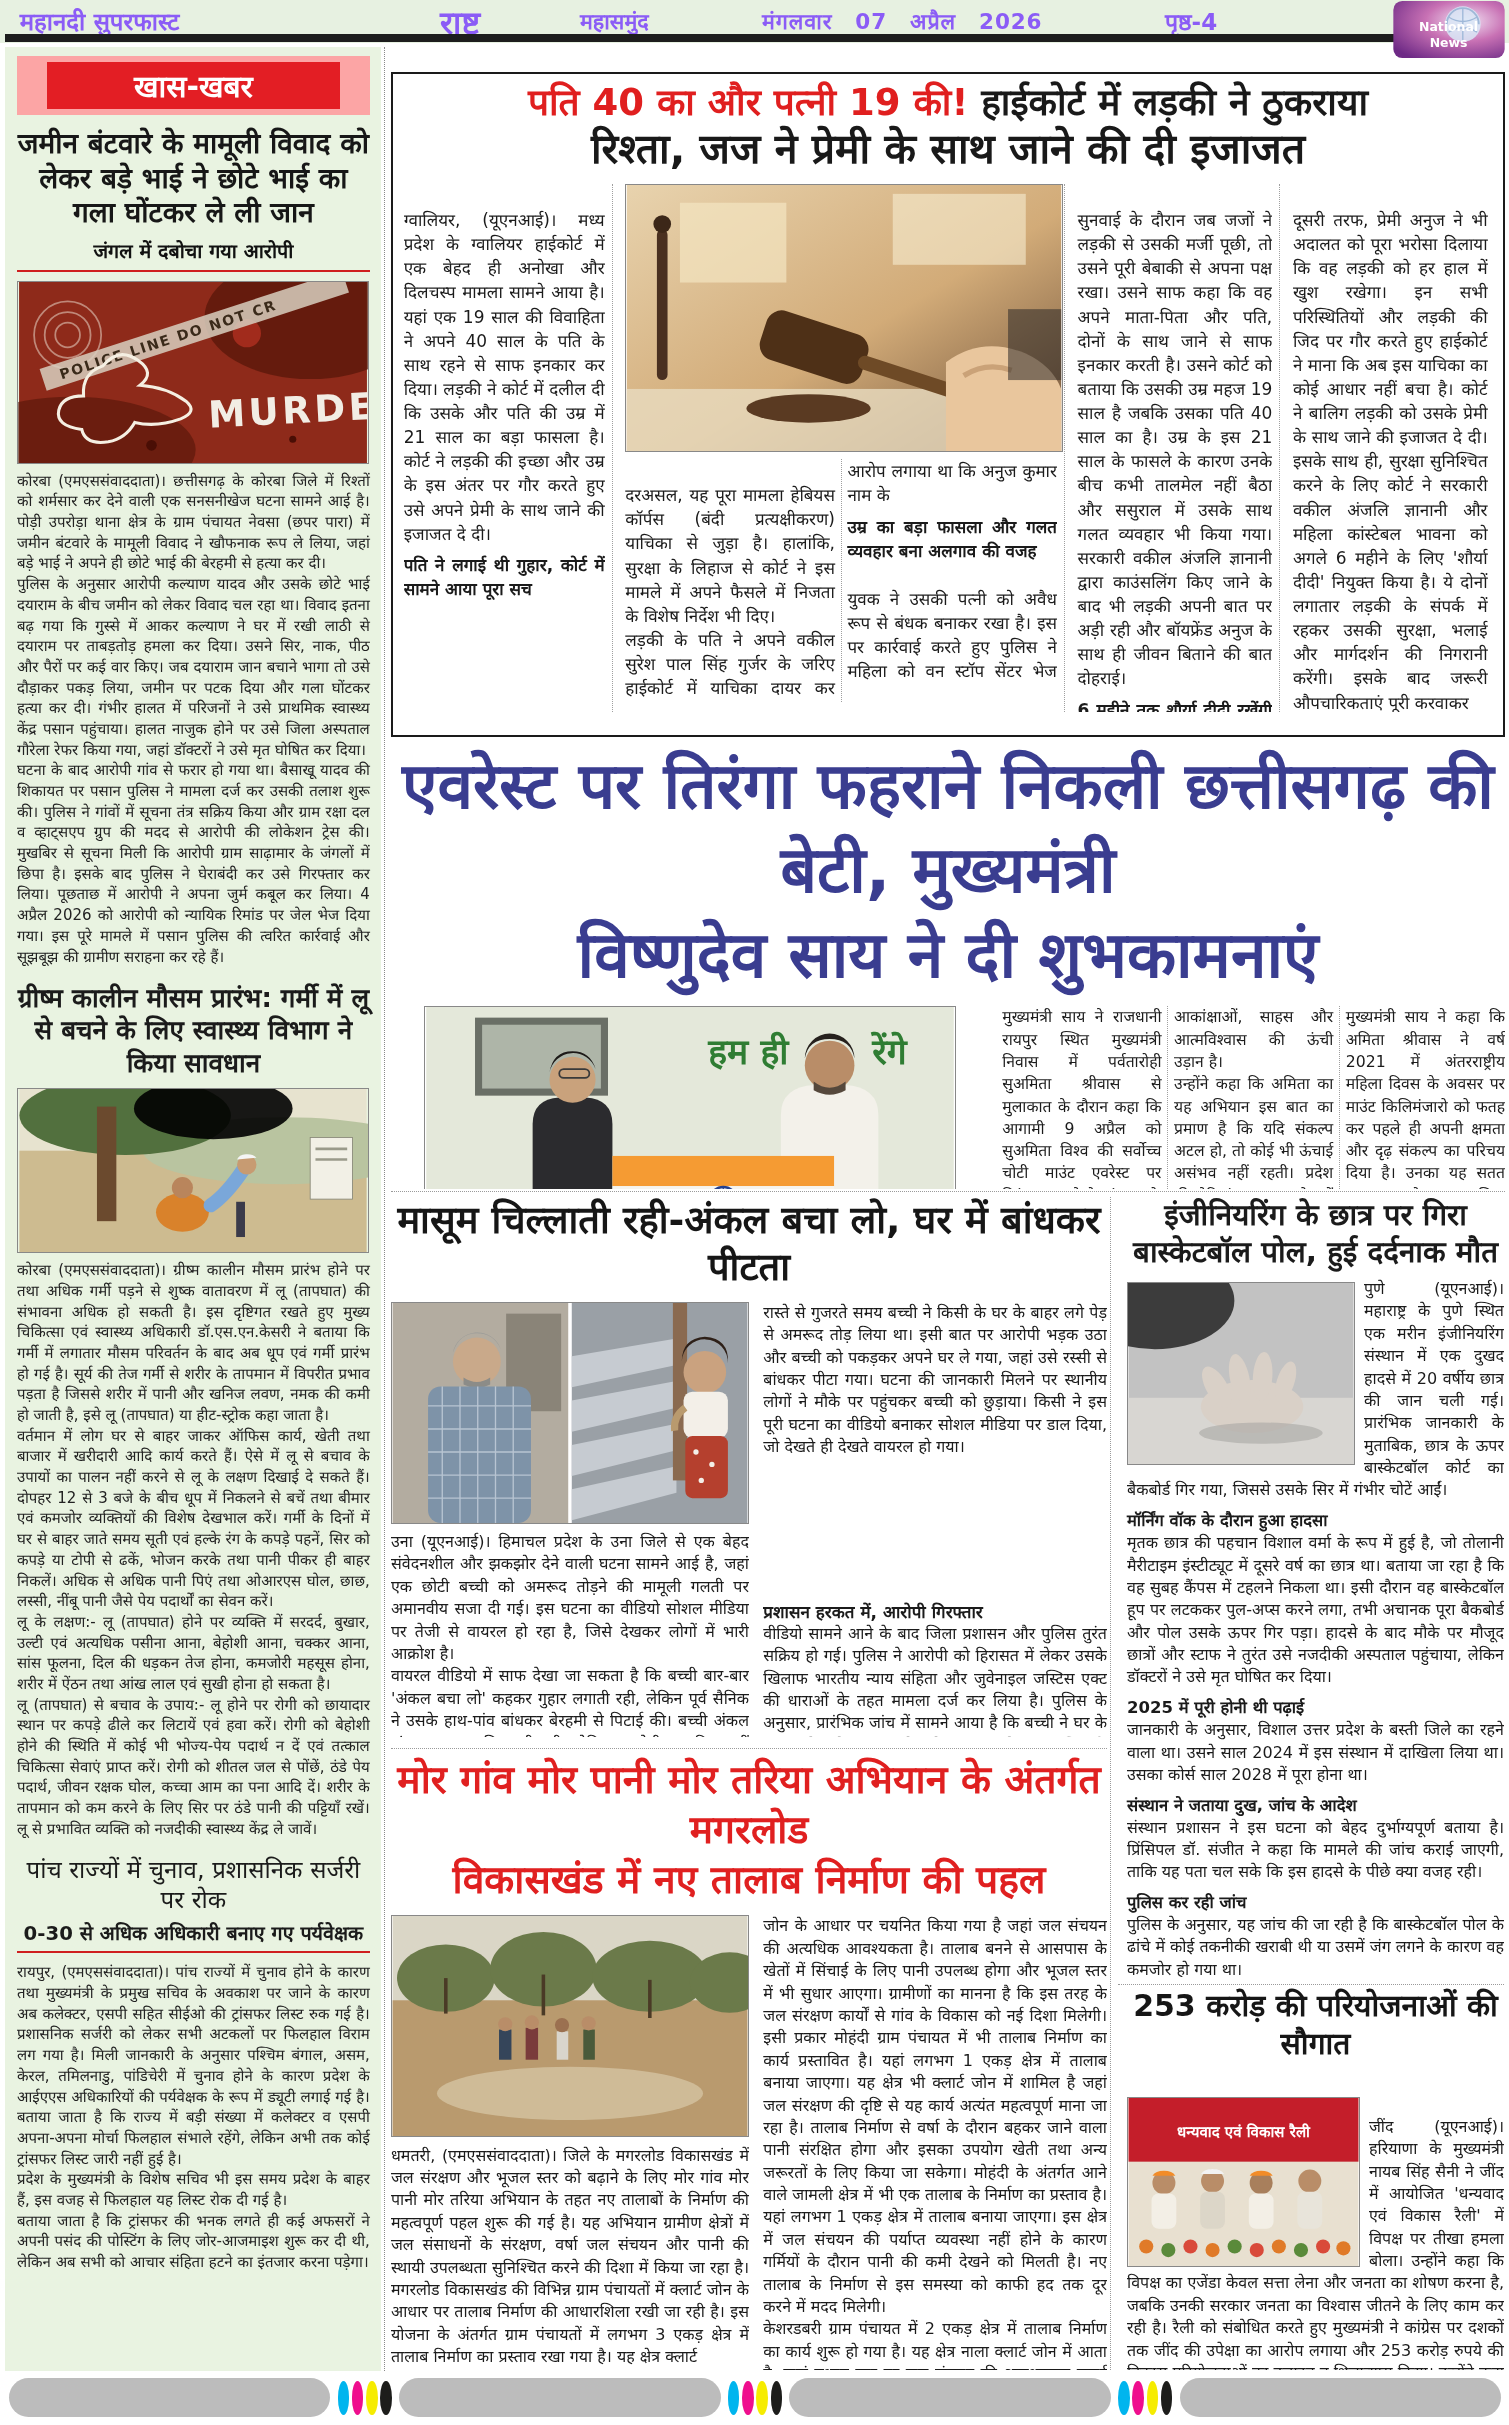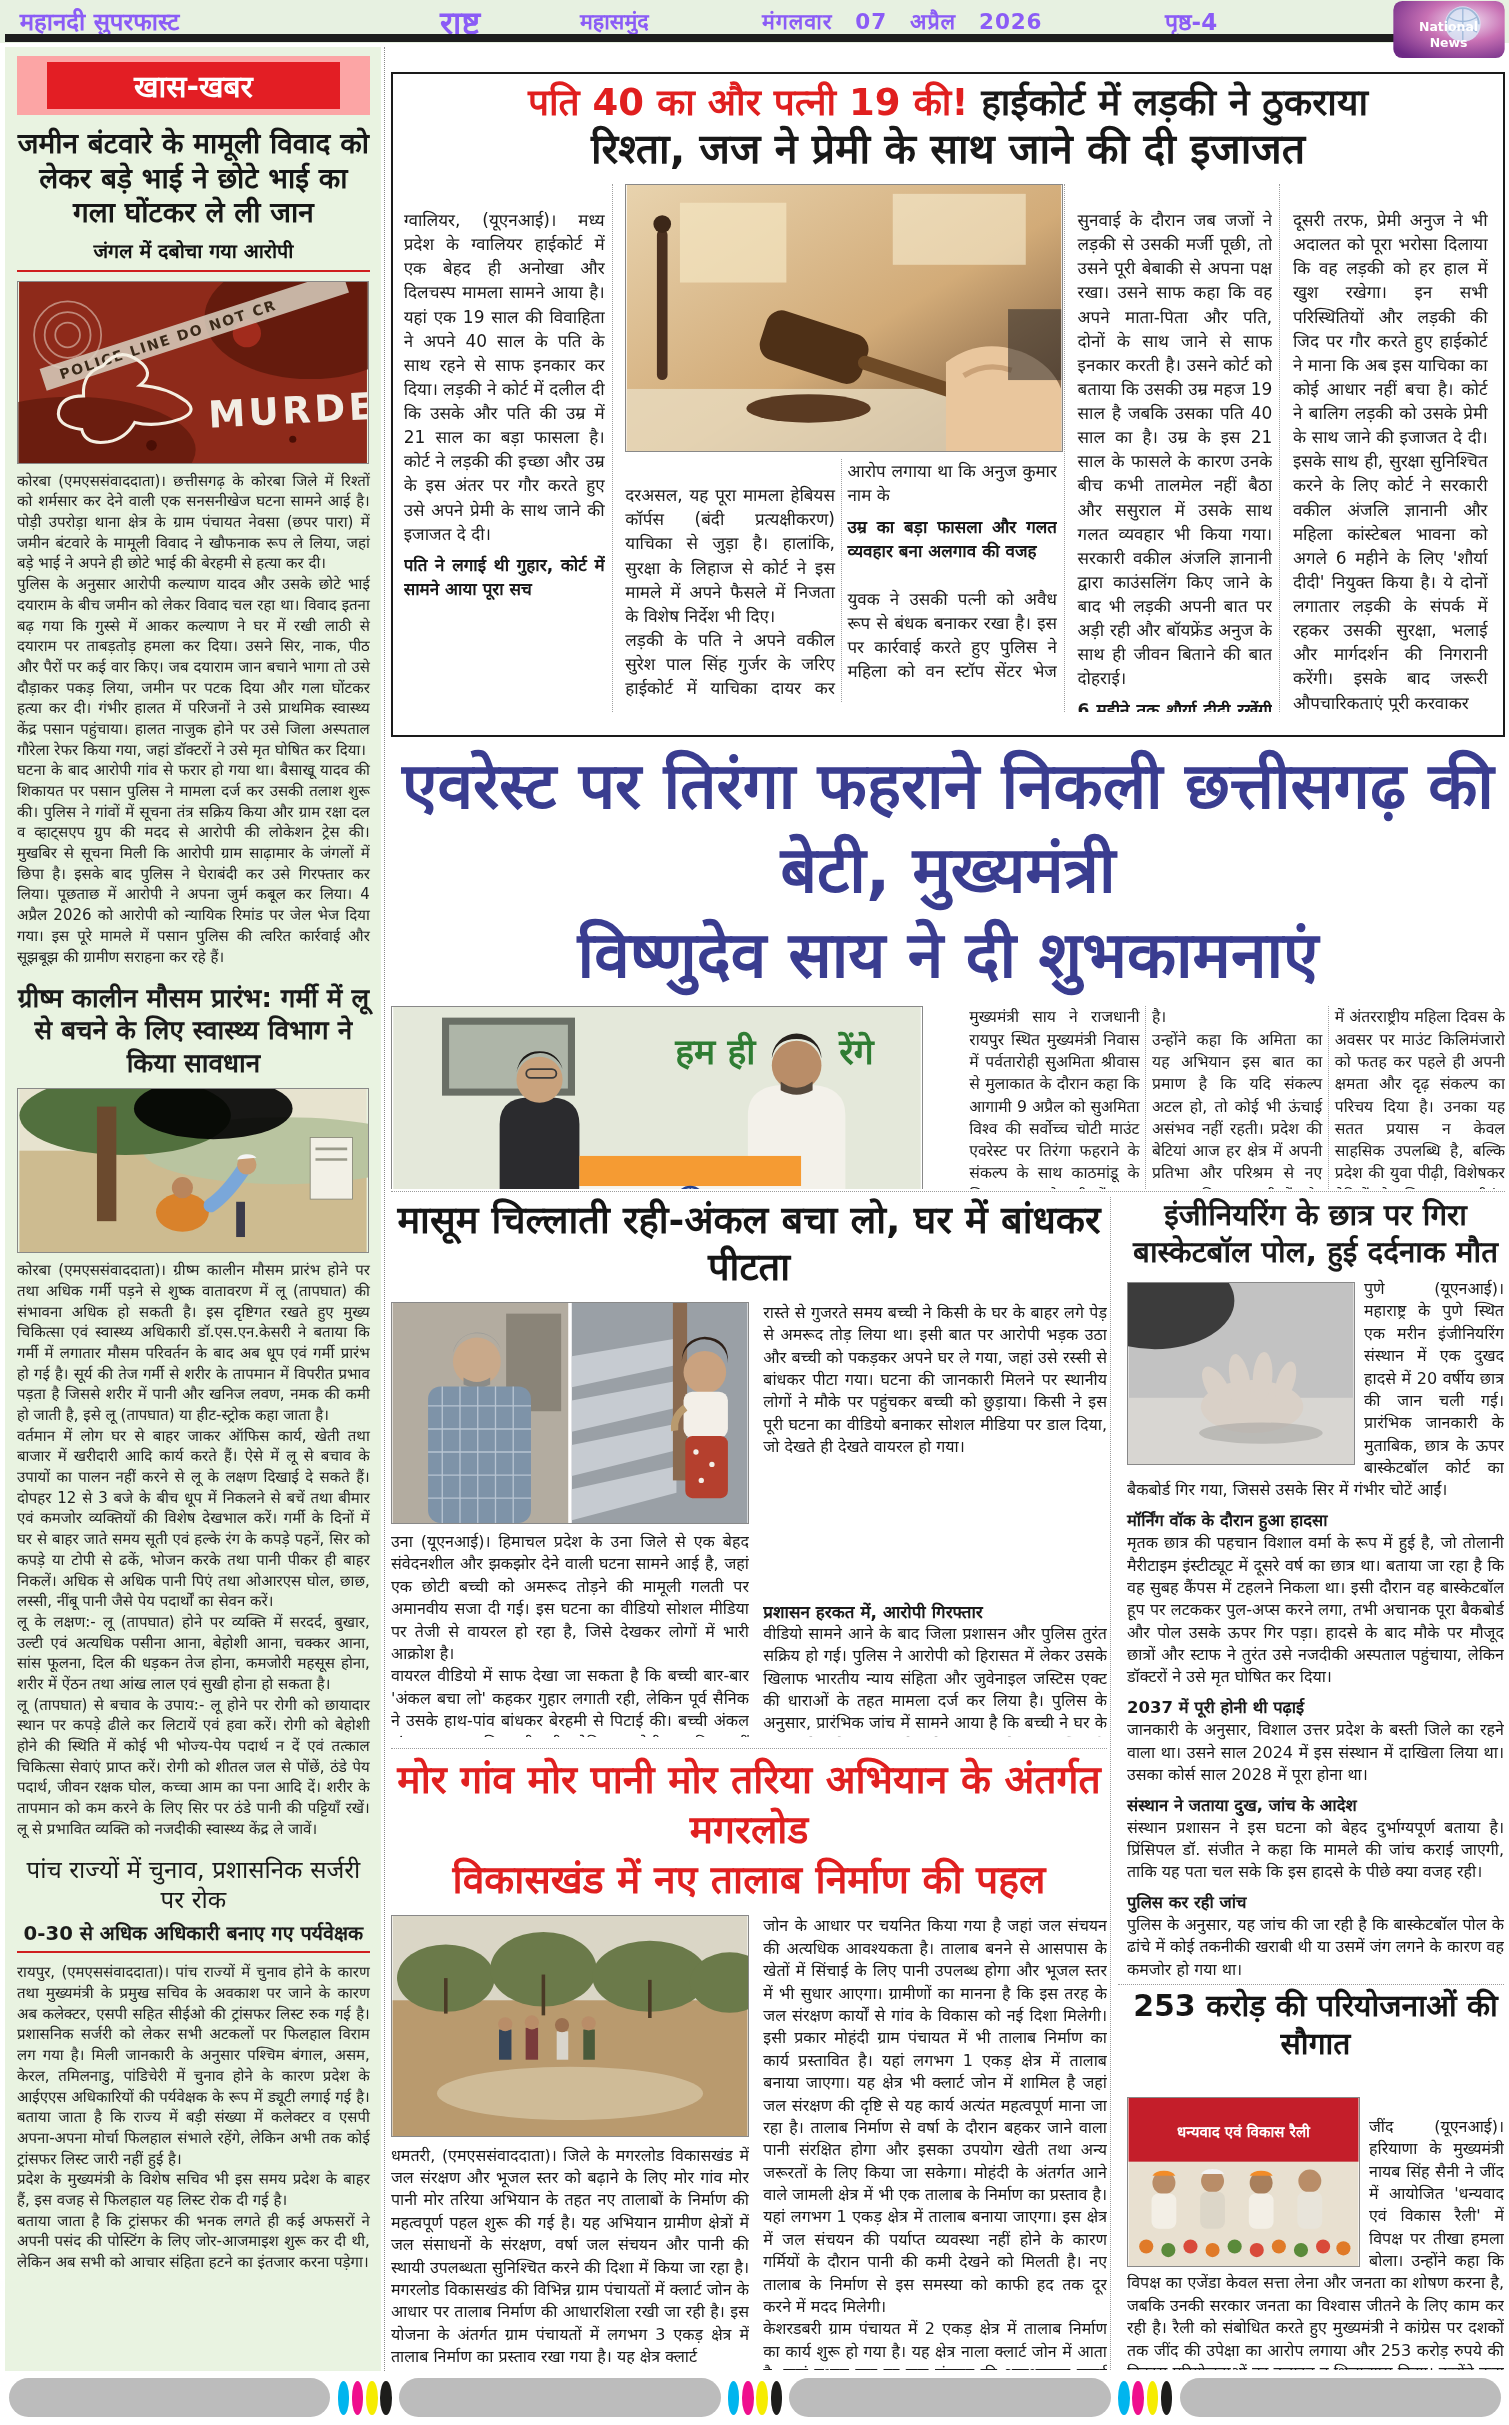--- a/index.html
+++ b/index.html
@@ -51,21 +51,21 @@
   .lead-col { font-size:17px; line-height:1.42; text-align:justify; white-space:pre-line; overflow:hidden; }
   .lead-grid > div + div { border-left:0.9px dotted #9f9f9f; padding-left:12.5px; margin-left:-7.2px; }
   .lead-sub { font-weight:bold; margin-top:7.2px; white-space:pre-line; }
   .mid-cols { columns:2; column-gap:12.5px; column-rule:0.9px dotted #9f9f9f; font-size:17px; line-height:1.42; text-align:justify; white-space:pre-line; height:243px; overflow:hidden; margin-top:7.2px; }
   .photo-frame { display:block; border:0.9px solid #888; }
 
   
   .ev-sec { position:absolute; left:391px; top:744px; width:1114px; height:445px; overflow:hidden; }
   .ev-head { color:#3a3d90; font-weight:bold; text-align:center; font-size:64px; line-height:1.32; }
   .ev-row { display:flex; gap:14.3px; margin-top:9px; }
-  .ev-photo-block { width:564px; flex:none; }
+  .ev-photo-block { width:564px; flex:none;margin-left:33px; }
   .ev-caption { font-size:17px; line-height:1.3; text-align:justify; margin-top:5.4px; }
   .ev-cols { flex:1; columns:3; column-gap:12.5px; column-rule:0.9px dotted #9f9f9f; font-size:15.7px; line-height:1.42; text-align:justify; white-space:pre-line; height:309px; overflow:hidden; }
 
   
   .ms-sec { position:absolute; left:391px; top:1197px; width:716px; height:546px; overflow:hidden; }
   .ms-head { font-size:38px; font-weight:bold; text-align:center; line-height:1.24; color:#161616; }
   .ms-grid { display:grid; grid-template-columns:358px 1fr; column-gap:14.3px; margin-top:10.7px; height:435px; }
   .ms-left { display:flex; flex-direction:column; overflow:hidden; }
   .ms-intro { font-size:16px; line-height:1.4; text-align:justify; white-space:pre-line; flex:1 1 0; overflow:hidden; margin-top:7.2px; }
   .ms-sub { font-weight:bold; font-size:17px; margin-top:5.4px; }
@@ -376,21 +376,21 @@
           <ellipse cx="100" cy="118" rx="12" ry="26" transform="rotate(-30 100 118)"></ellipse>
           <ellipse cx="126" cy="108" rx="11" ry="28" transform="rotate(-12 126 108)"></ellipse>
           <ellipse cx="152" cy="106" rx="11" ry="28" transform="rotate(4 152 106)"></ellipse>
           <ellipse cx="178" cy="112" rx="10" ry="24" transform="rotate(18 178 112)"></ellipse>
         </g>
         <ellipse cx="150" cy="170" rx="70" ry="12" fill="#a9a7a3" opacity="0.6"></ellipse>
       </svg>
       <span class="bk-p">पुणे (यूएनआई)। महाराष्ट्र के पुणे स्थित एक मरीन इंजीनियरिंग संस्थान में एक दुखद हादसे में 20 वर्षीय छात्र की जान चली गई। प्रारंभिक जानकारी के मुताबिक, छात्र के ऊपर बास्केटबॉल कोर्ट का बैकबोर्ड गिर गया, जिससे उसके सिर में गंभीर चोटें आईं।</span>
       <div class="bk-sub">मॉर्निंग वॉक के दौरान हुआ हादसा</div>
       <span class="bk-p">मृतक छात्र की पहचान विशाल वर्मा के रूप में हुई है, जो तोलानी मैरीटाइम इंस्टीट्यूट में दूसरे वर्ष का छात्र था। बताया जा रहा है कि वह सुबह कैंपस में टहलने निकला था। इसी दौरान वह बास्केटबॉल हूप पर लटककर पुल-अप्स करने लगा, तभी अचानक पूरा बैकबोर्ड और पोल उसके ऊपर गिर पड़ा। हादसे के बाद मौके पर मौजूद छात्रों और स्टाफ ने तुरंत उसे नजदीकी अस्पताल पहुंचाया, लेकिन डॉक्टरों ने उसे मृत घोषित कर दिया।</span>
-      <div class="bk-sub">2037 में पूरी होनी थी पढ़ाई</div>
+      <div class="bk-sub">2025 में पूरी होनी थी पढ़ाई</div>
       <span class="bk-p">जानकारी के अनुसार, विशाल उत्तर प्रदेश के बस्ती जिले का रहने वाला था। उसने साल 2024 में इस संस्थान में दाखिला लिया था। उसका कोर्स साल 2028 में पूरा होना था।</span>
       <div class="bk-sub">संस्थान ने जताया दुख, जांच के आदेश</div>
       <span class="bk-p">संस्थान प्रशासन ने इस घटना को बेहद दुर्भाग्यपूर्ण बताया है। प्रिंसिपल डॉ. संजीत ने कहा कि मामले की जांच कराई जाएगी, ताकि यह पता चल सके कि इस हादसे के पीछे क्या वजह रही।</span>
       <div class="bk-sub">पुलिस कर रही जांच</div>
       <span class="bk-p">पुलिस के अनुसार, यह जांच की जा रही है कि बास्केटबॉल पोल के ढांचे में कोई तकनीकी खराबी थी या उसमें जंग लगने के कारण वह कमजोर हो गया था।</span>
     </div>
   </div>
 
   <div class="pd-sec">
     <div class="pd-head">

